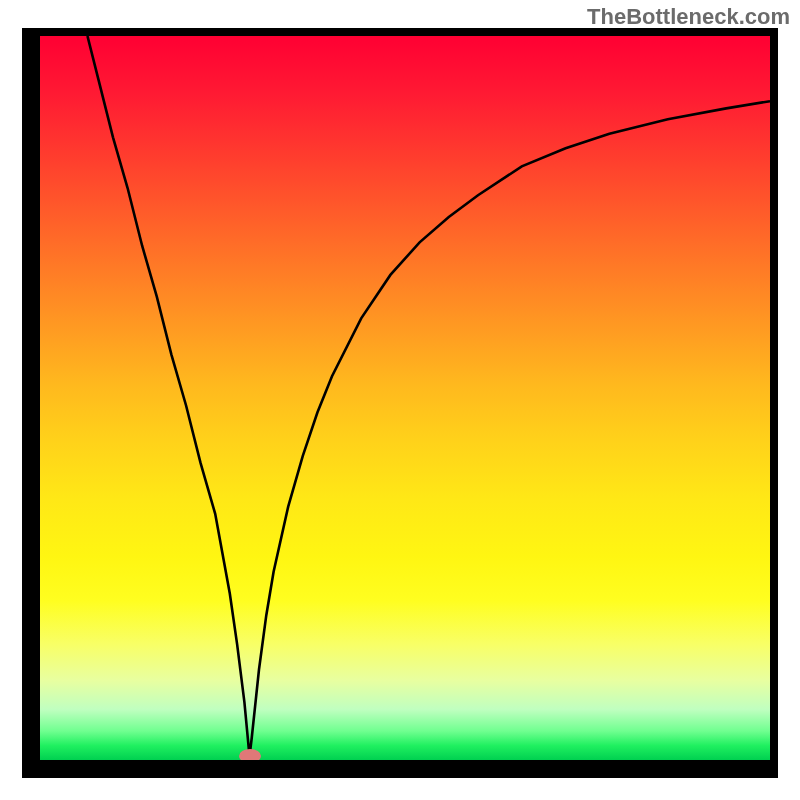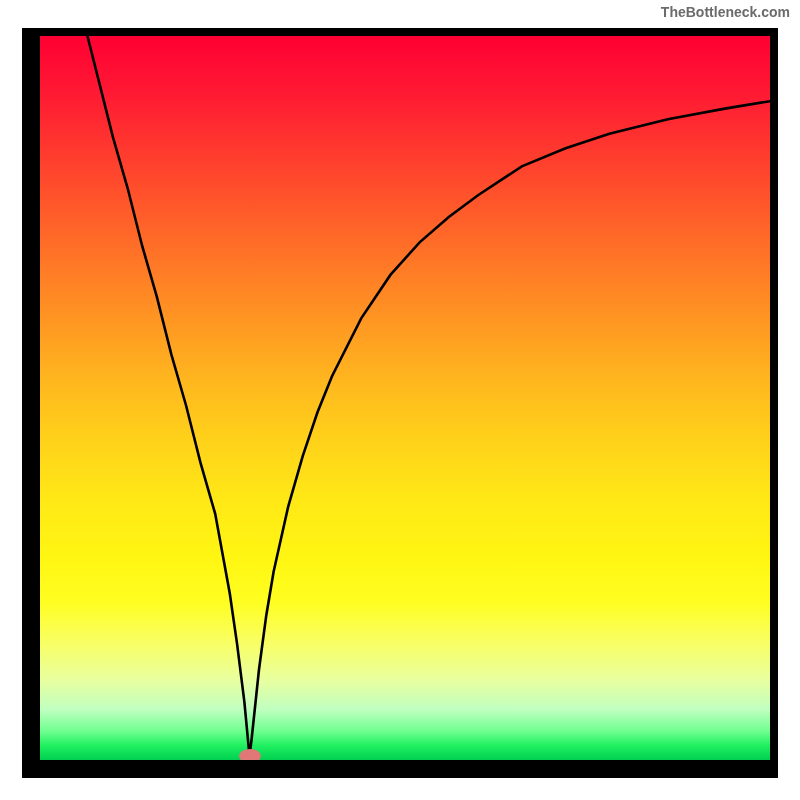--- a/index.html
+++ b/index.html
@@ -11,21 +11,21 @@
   .container {
     width: 800px;
     height: 800px;
     position: relative;
     background: #ffffff;
   }
   .watermark {
     position: absolute;
     top: 4px;
     right: 10px;
-    font-size: 14px;
+    font-size: 22px;
     font-weight: bold;
     color: #6b6b6b;
     z-index: 10;
     font-family: Arial, sans-serif;
   }
   .chart-frame {
     position: absolute;
     left: 22px;
     top: 28px;
     width: 756px;

